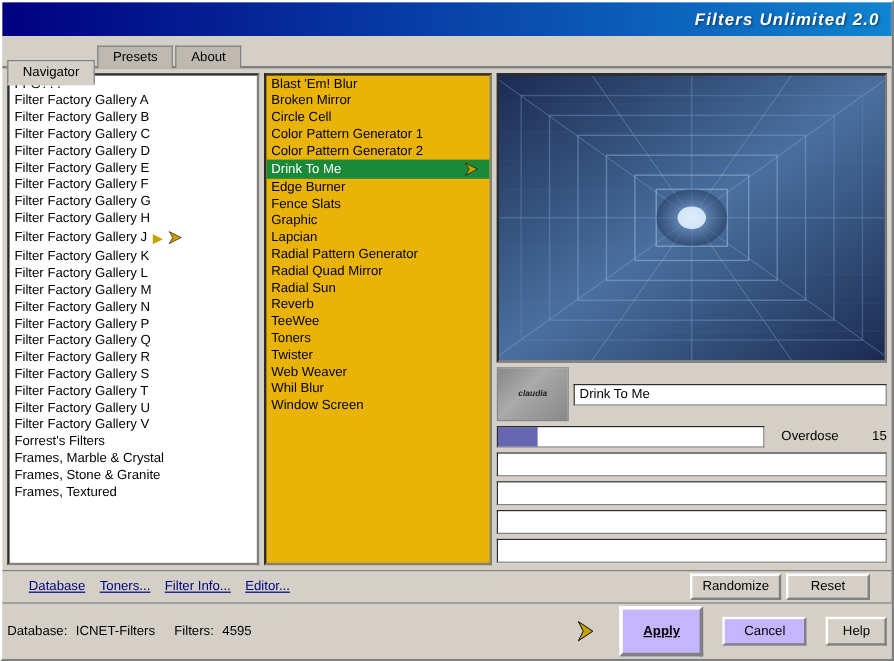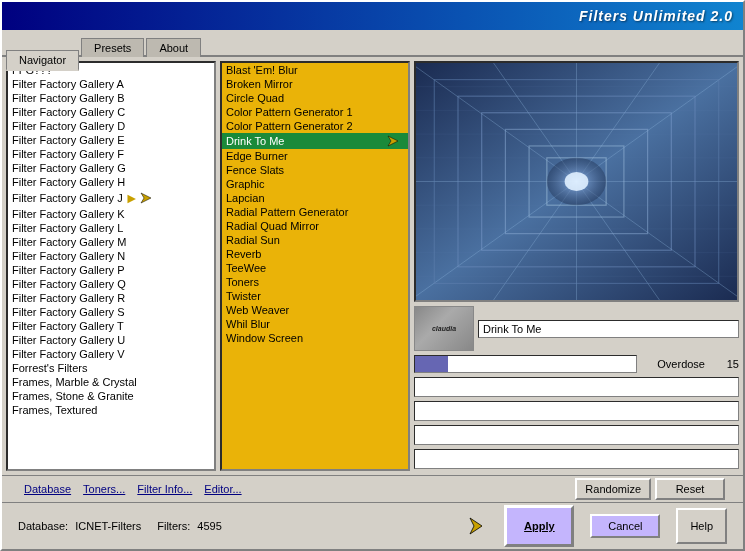--- a/index.html
+++ b/index.html
@@ -258,21 +258,21 @@
       border-color: #ffffff #808080 #808080 #ffffff;
       cursor: pointer;
       font-size: 11px;
       padding: 0 8px;
     }
 
     
     .status-bar {
       display: flex;
       align-items: center;
-      padding: 2px 16px;
+      padding: 2px 4px;
       border-top: 1px solid #808080;
       background: #d4d0c8;
       gap: 16px;
     }
     .btn-apply {
       min-width: 70px;
       height: 42px;
       background: #c4b5fd;
       border: 2px solid;
       border-color: #ffffff #808080 #808080 #ffffff;
@@ -287,21 +287,21 @@
       height: 24px;
       background: #c4b5fd;
       border: 2px solid;
       border-color: #ffffff #808080 #808080 #ffffff;
       cursor: pointer;
       font-size: 11px;
       padding: 0 12px;
     }
     .btn-help {
       min-width: 50px;
-      height: 36px;
+      height: 24px;
       background: #d4d0c8;
       border: 2px solid;
       border-color: #ffffff #808080 #808080 #ffffff;
       cursor: pointer;
       font-size: 11px;
       padding: 0 12px;
     }
 
     
     .item-with-arrow {
@@ -371,21 +371,21 @@
         <div class="list-item">Frames, Marble &amp; Crystal</div>
         <div class="list-item">Frames, Stone &amp; Granite</div>
         <div class="list-item">Frames, Textured</div>
       </div>
     </div>
 
     <div class="middle-panel">
       <div class="middle-scroll-area">
         <div class="filter-item">Blast 'Em! Blur</div>
         <div class="filter-item">Broken Mirror</div>
-        <div class="filter-item">Circle Quad</div>
+        <div class="filter-item">Circle Cell</div>
         <div class="filter-item">Color Pattern Generator 1</div>
         <div class="filter-item">Color Pattern Generator 2</div>
         <div class="filter-item selected" style="background:#1a8a3a; color:white; justify-content:space-between;">
           <span>Drink To Me</span>
           <span style="display:inline-flex;align-items:center;gap:2px;">
             <svg width="18" height="14" viewBox="0 0 18 14">
               <polygon points="2,2 12,7 2,12 5,7" fill="#c8a000" stroke="#000" stroke-width="0.5"></polygon>
             </svg>
           </span>
         </div>
@@ -477,21 +477,21 @@
           </div>
           <div class="filter-name-bar">
             <span>Drink To Me</span>
           </div>
         </div>
 
         <div class="param-row" style="margin-top:2px;">
           <div class="param-bar" style="position:relative;">
             <div style="position:absolute;left:0;top:0;bottom:0;width:15%;background:#000080;opacity:0.6;"></div>
           </div>
-          <span class="param-label" style="min-width:60px;text-align:right;margin-left:4px;">Overdose</span>
+          <span class="param-label" style="min-width:60px;text-align:center;margin-left:4px;">Overdose</span>
           <span class="param-value">15</span>
         </div>
 
         <div class="empty-row" style="margin-top:2px;"></div>
         <div class="empty-row"></div>
         <div class="empty-row"></div>
         <div class="empty-row"></div>
       </div>
     </div>
   </div>

